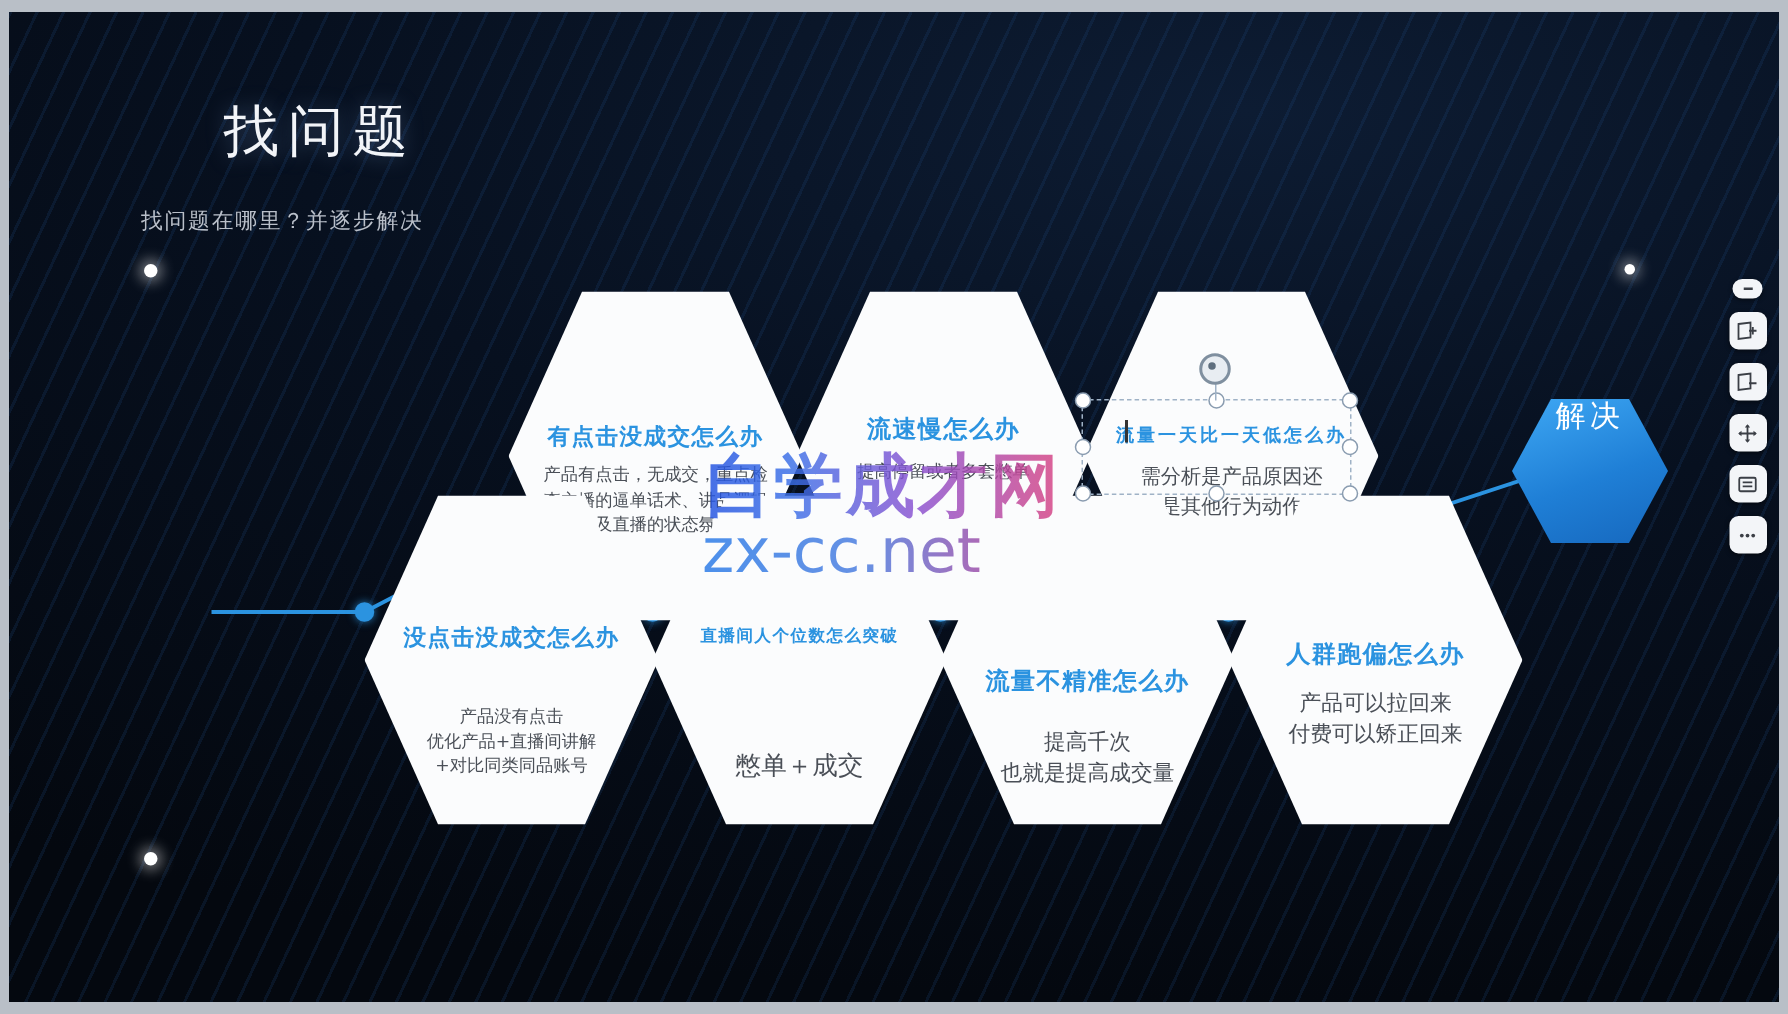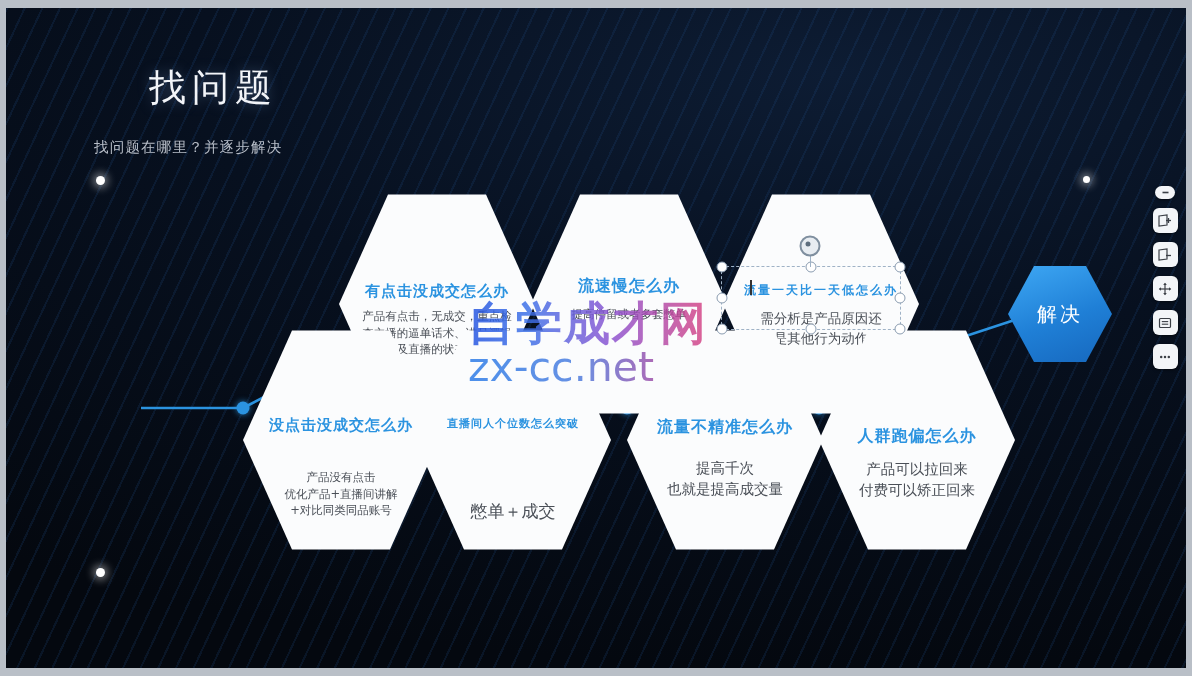--- a/index.html
+++ b/index.html
@@ -28,21 +28,21 @@
     display:flex;flex-direction:column;align-items:center;justify-content:flex-start;}
   .hex .h-title{color:#2b93e0;font-weight:bold;letter-spacing:1px;text-align:center;}
   .hex .h-body{color:#4a4f57;text-align:center;line-height:1.45;}
 
   .hex.big{width:196px;height:228px;}
   .hex.big .h-title{font-size:15px;}
   .hex.big .h-body{font-size:11.5px;}
 
   .hex.small{width:104px;height:100px;
     background:linear-gradient(160deg,#3fa9f5 0%,#1f7fd6 55%,#1667bd 100%);
-    box-shadow:0 0 22px rgba(40,140,230,.55);justify-content:center;}
+    box-shadow:0 0 22px rgba(40,140,230,.55);}
   .hex.small .s-label{color:#fff;font-size:20px;letter-spacing:3px;font-weight:400;}
 
   
   #links{position:absolute;left:0;top:0;width:1180px;height:430px;pointer-events:none;}
   .node{position:absolute;width:13px;height:13px;border-radius:50%;background:#2b93e0;
     box-shadow:0 0 6px rgba(43,147,224,.8);transform:translate(-50%,-50%);}
 
   
   #selbox{position:absolute;border:1px dashed #9fb2c6;}
   .handle{position:absolute;width:9px;height:9px;border-radius:50%;background:#fff;
@@ -124,27 +124,27 @@
 是其他行为动作</div>
       </div>
 
       <div class="hex big" style="left:237px;top:168px;">
         <div class="h-title" style="margin-top:90px;">没点击没成交怎么办</div>
         <div class="h-body" style="margin-top:34px;white-space:pre-line;width:170px;">产品没有点击
 优化产品+直播间讲解
 +对比同类同品账号</div>
       </div>
 
-      <div class="hex big" style="left:409px;top:168px;">
+      <div class="hex big" style="left:429px;top:168px;">
         <div class="h-title" style="margin-top:90px;font-size:11px;letter-spacing:1px;">直播间人个位数怎么突破</div>
         <div class="h-body" style="margin-top:68px;white-space:pre-line;width:170px;font-size:17px;">憋单＋成交</div>
       </div>
 
       <div class="hex big" style="left:621px;top:168px;">
-        <div class="h-title" style="margin-top:91px;font-size:16px;">流量不精准怎么办</div>
+        <div class="h-title" style="margin-top:118px;font-size:16px;">流量不精准怎么办</div>
         <div class="h-body" style="margin-top:20px;white-space:pre-line;width:170px;font-size:14.5px;text-align:center;">提高千次
 也就是提高成交量</div>
       </div>
 
       <div class="hex big" style="left:813px;top:168px;">
         <div class="h-title" style="margin-top:100px;font-size:16px;">人群跑偏怎么办</div>
         <div class="h-body" style="margin-top:12px;white-space:pre-line;width:170px;font-size:14.5px;">产品可以拉回来
 付费可以矫正回来</div>
       </div>
 

